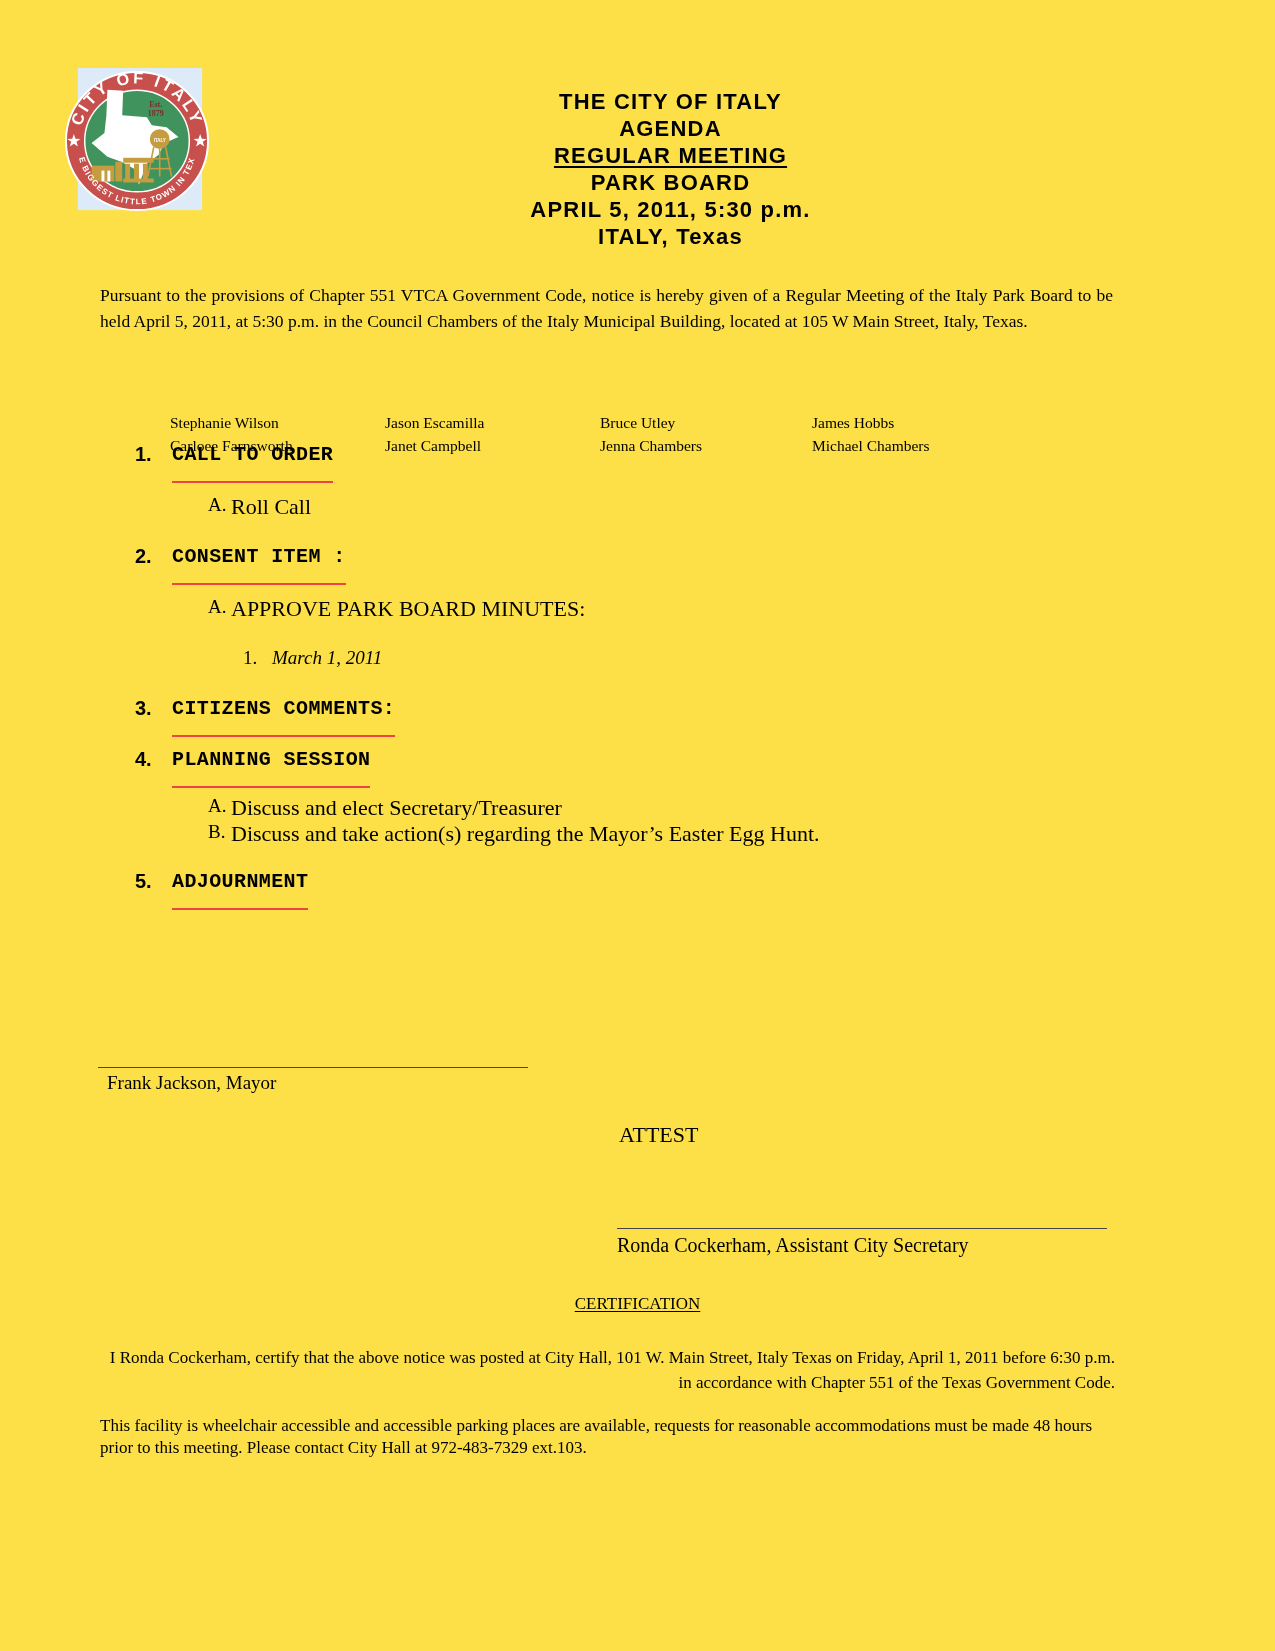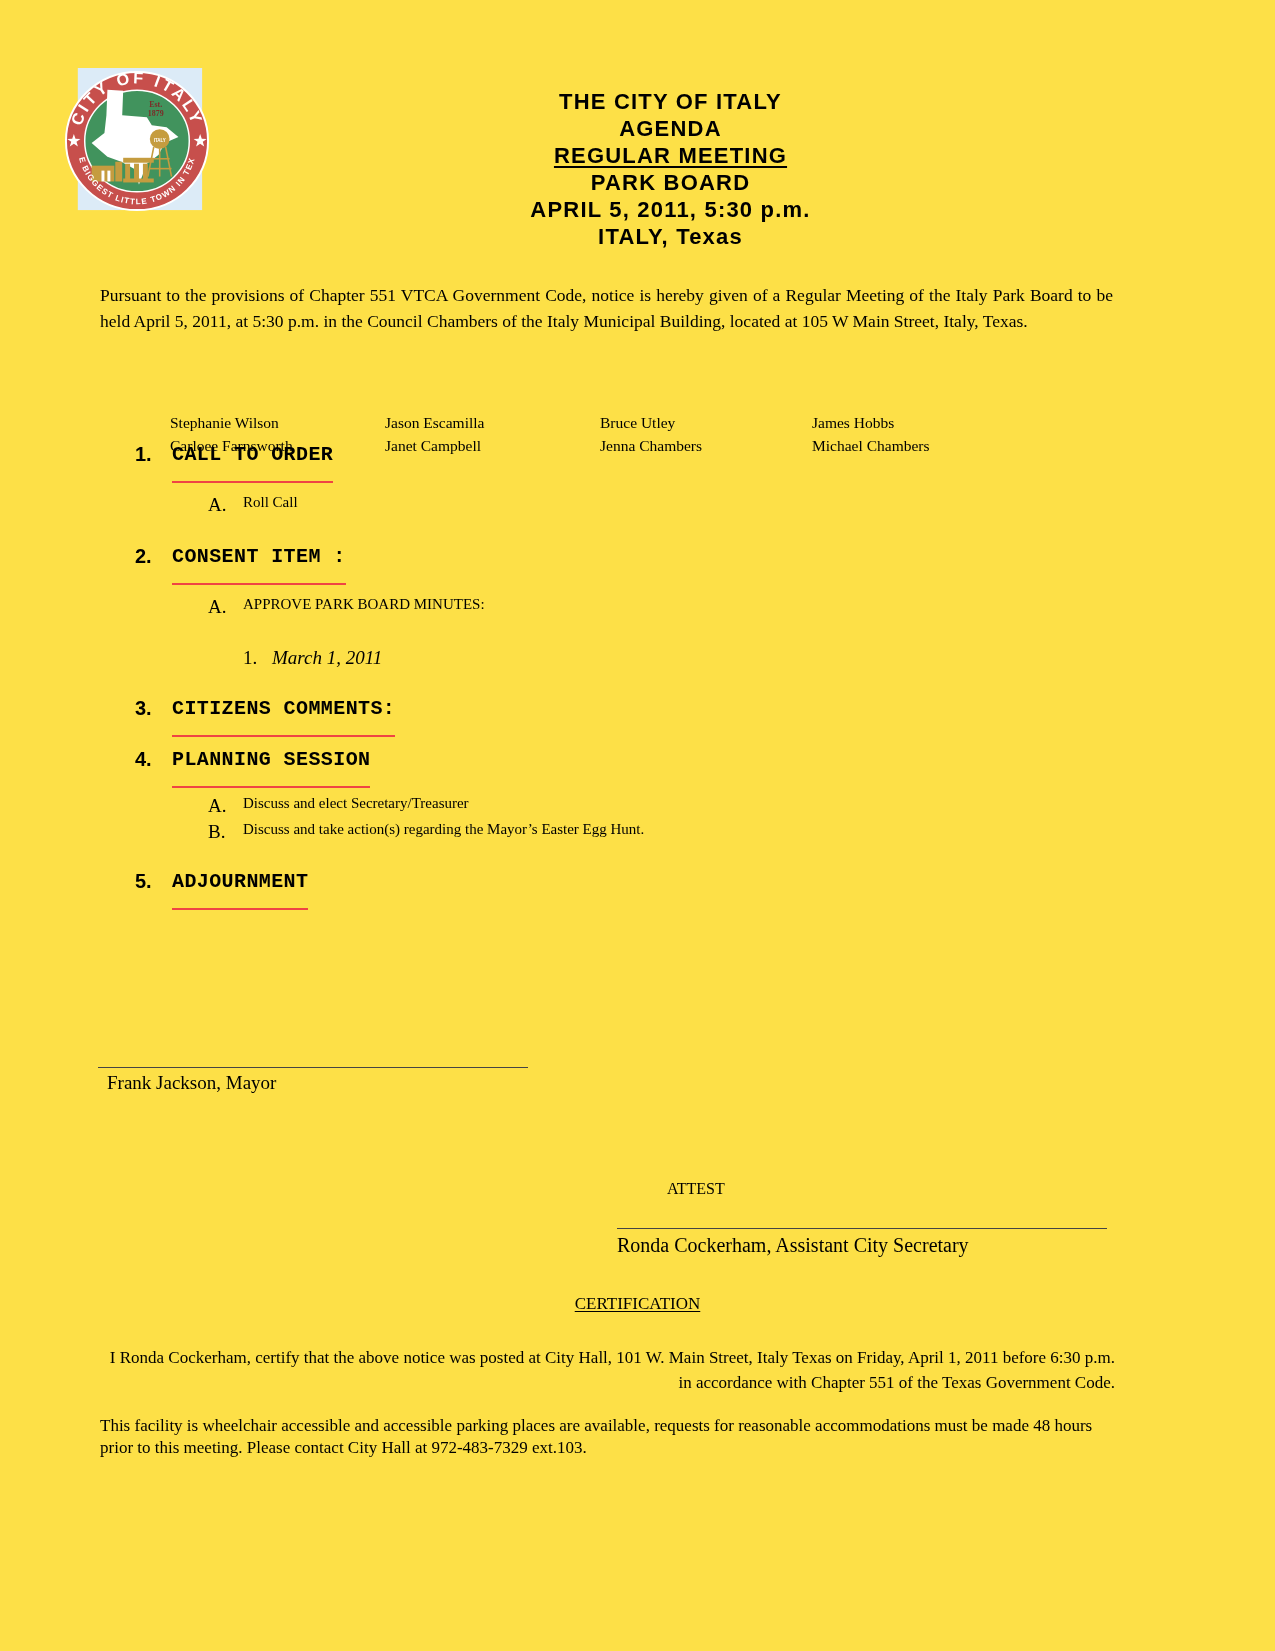--- a/index.html
+++ b/index.html
@@ -35,29 +35,29 @@
   .agenda-line .num {
     position:absolute; left:135px;
     font-family:"Liberation Sans", sans-serif; font-weight:bold; font-size:20px;
   }
   .agenda-line .title {
     position:absolute; left:172px;
     font-family:Liberation Mono, monospace; font-weight:bold; font-size:20px;
     letter-spacing:0.4px; border-bottom:2px solid #ef4444; padding-bottom:15px;
   }
   .agenda-line .sub-label { position:absolute; left:208px; font-size:19px; }
-  .agenda-line .sub-text  { position:absolute; left:243px; font-size:15px; }
+  .agenda-line .sub-text  { position:absolute; left:231px; font-size:22px; }
   .agenda-line .sub2-label { position:absolute; left:243px; font-size:19px; }
   .agenda-line .sub2-text  { position:absolute; left:272px; font-size:19px;font-style:italic; }
   
   .sig-line { position:absolute; border-top:1.5px solid #444; }
   .sig-line-1 { left:98px;  top:1067px; width:430px; }
   .sig-line-2 { left:617px; top:1228px; width:490px; }
   .mayor-name { position:absolute; left:107px; top:1072px; font-size:19px; }
-  .attest     { position:absolute; left:619px; top:1180px; font-size:16px;margin-left:48px; }
+  .attest     { position:absolute; left:619px; top:1122px; font-size:22px; }
   .secretary-name { position:absolute; left:617px; top:1234px; font-size:20px; }
   
   .cert-title {
     position:absolute; top:1294px; left:0; width:100%; text-align:center;
     font-size:17px; text-decoration:underline; text-underline-offset:2px;
   }
   .cert-body {
     position:absolute; left:100px; top:1345px; width:1015px;
     font-size:17px; line-height:25px; text-align:right;
   }

